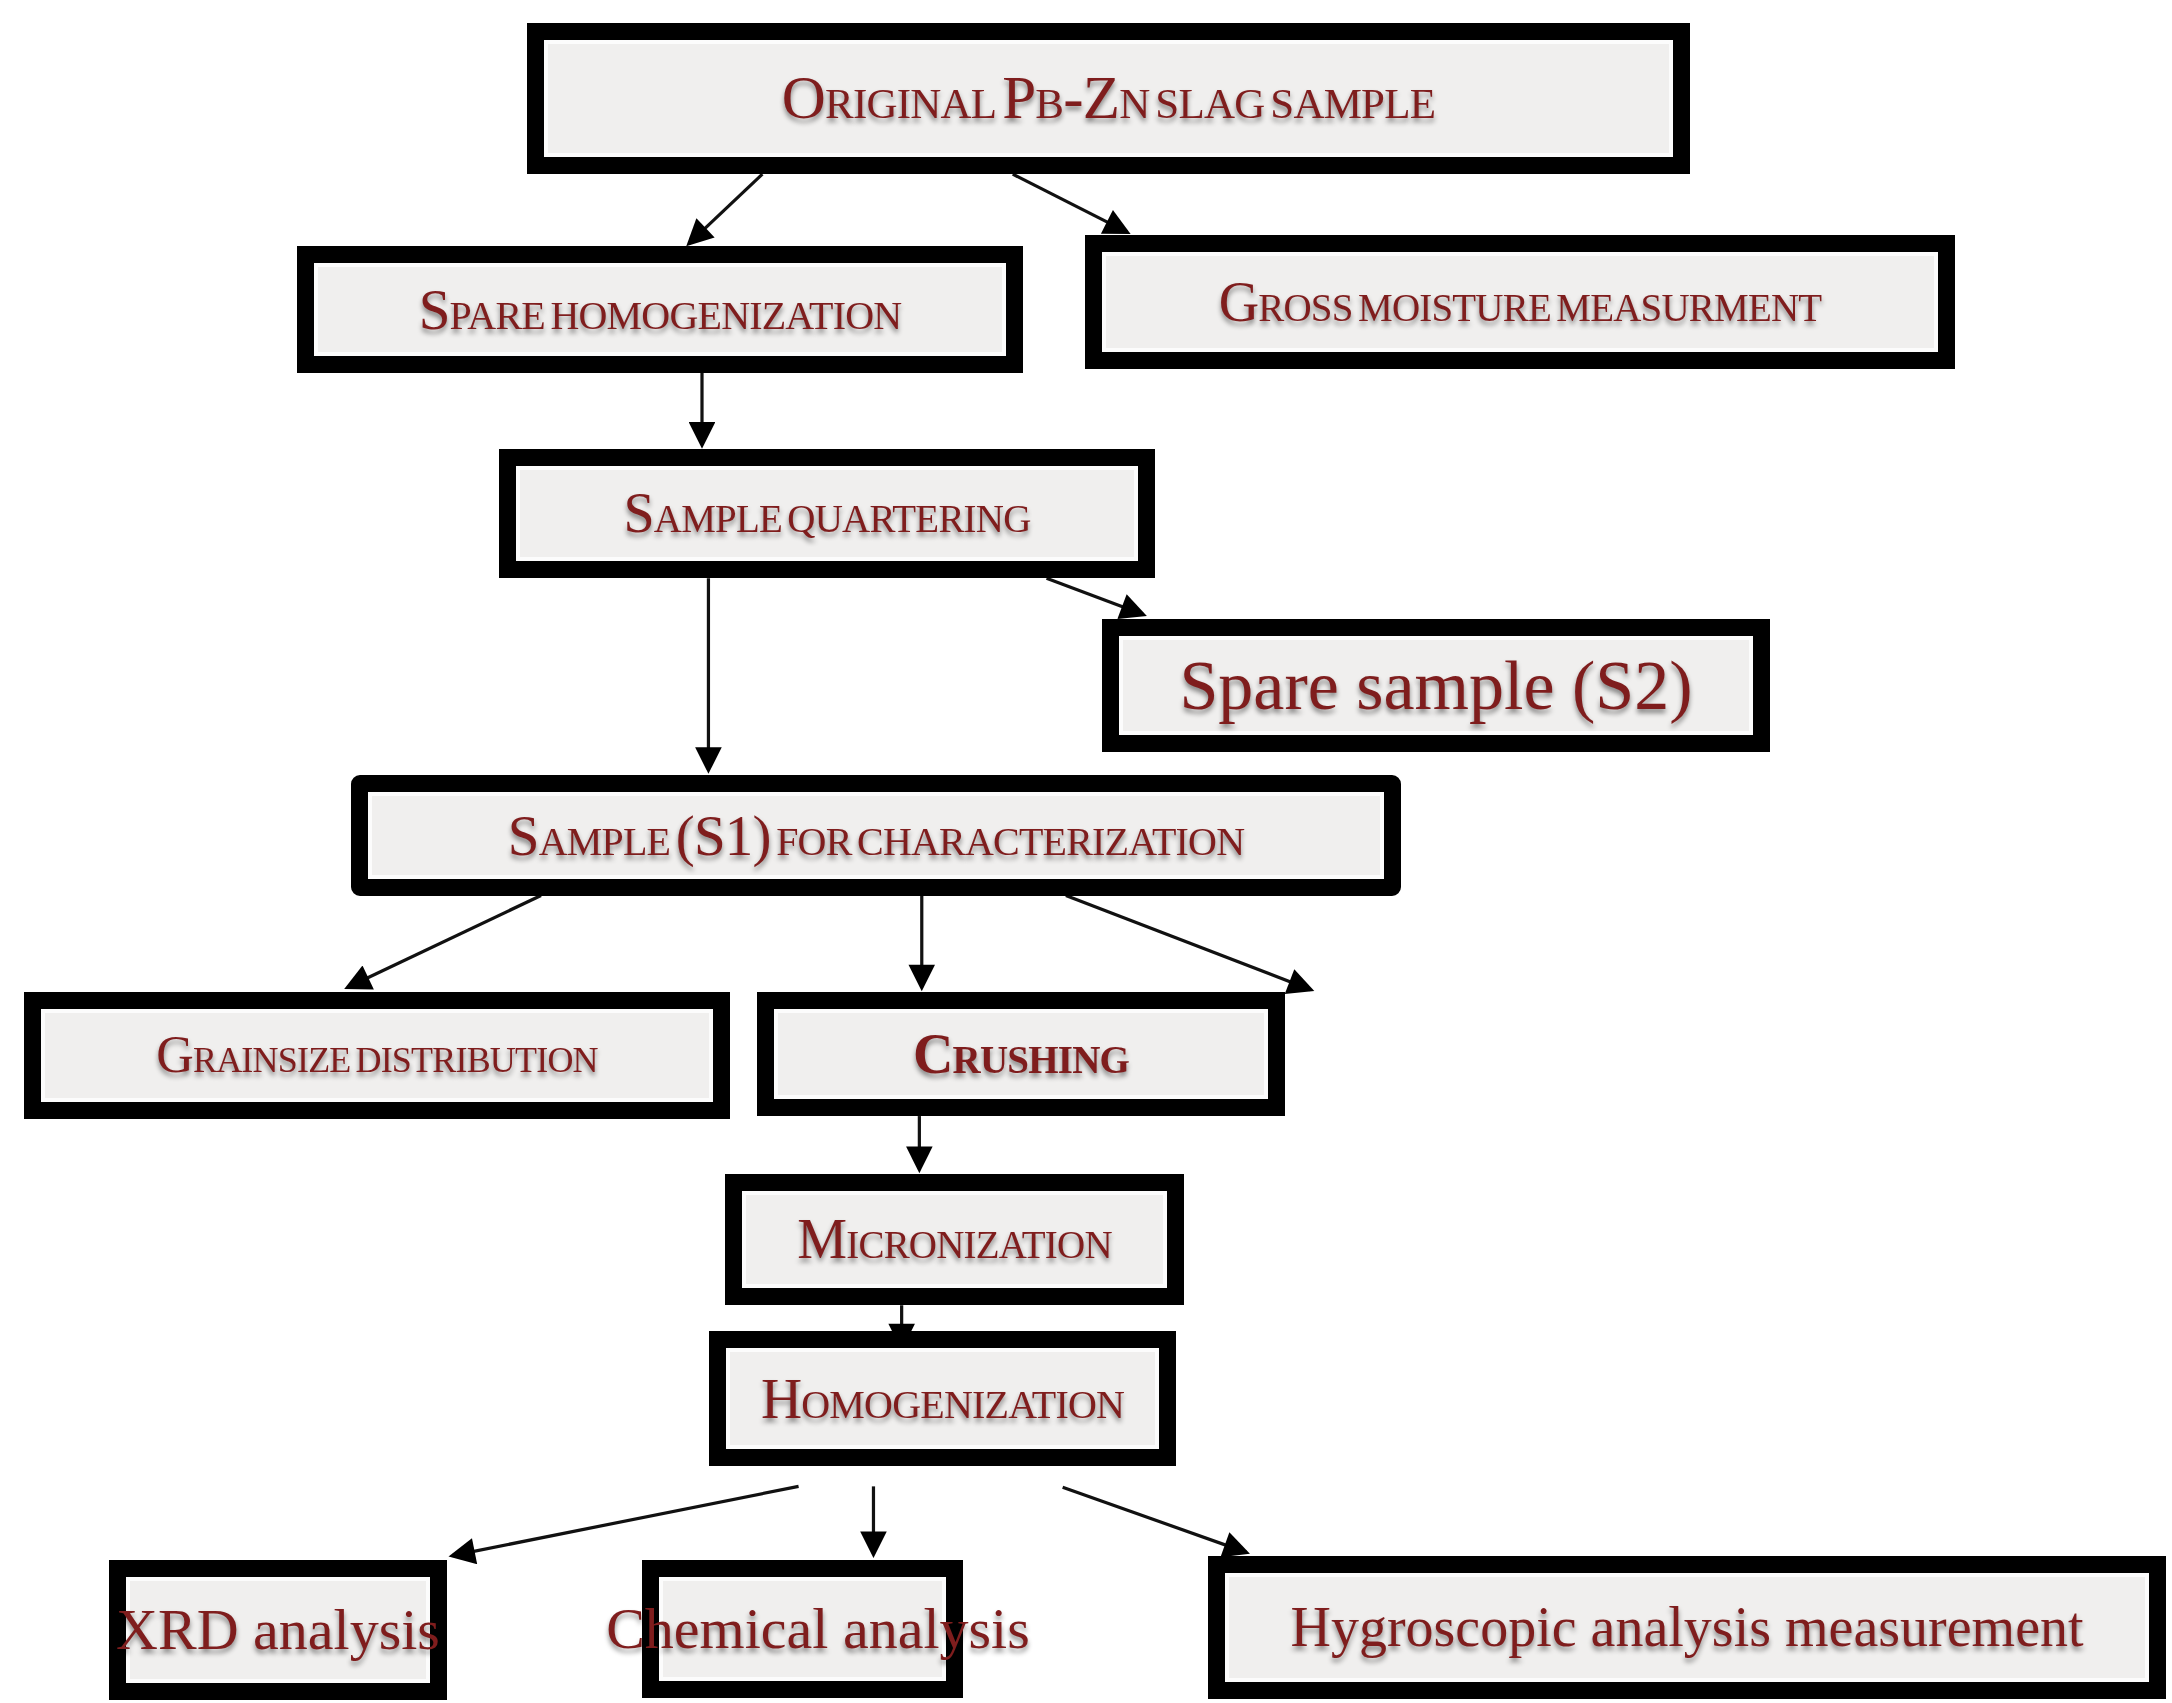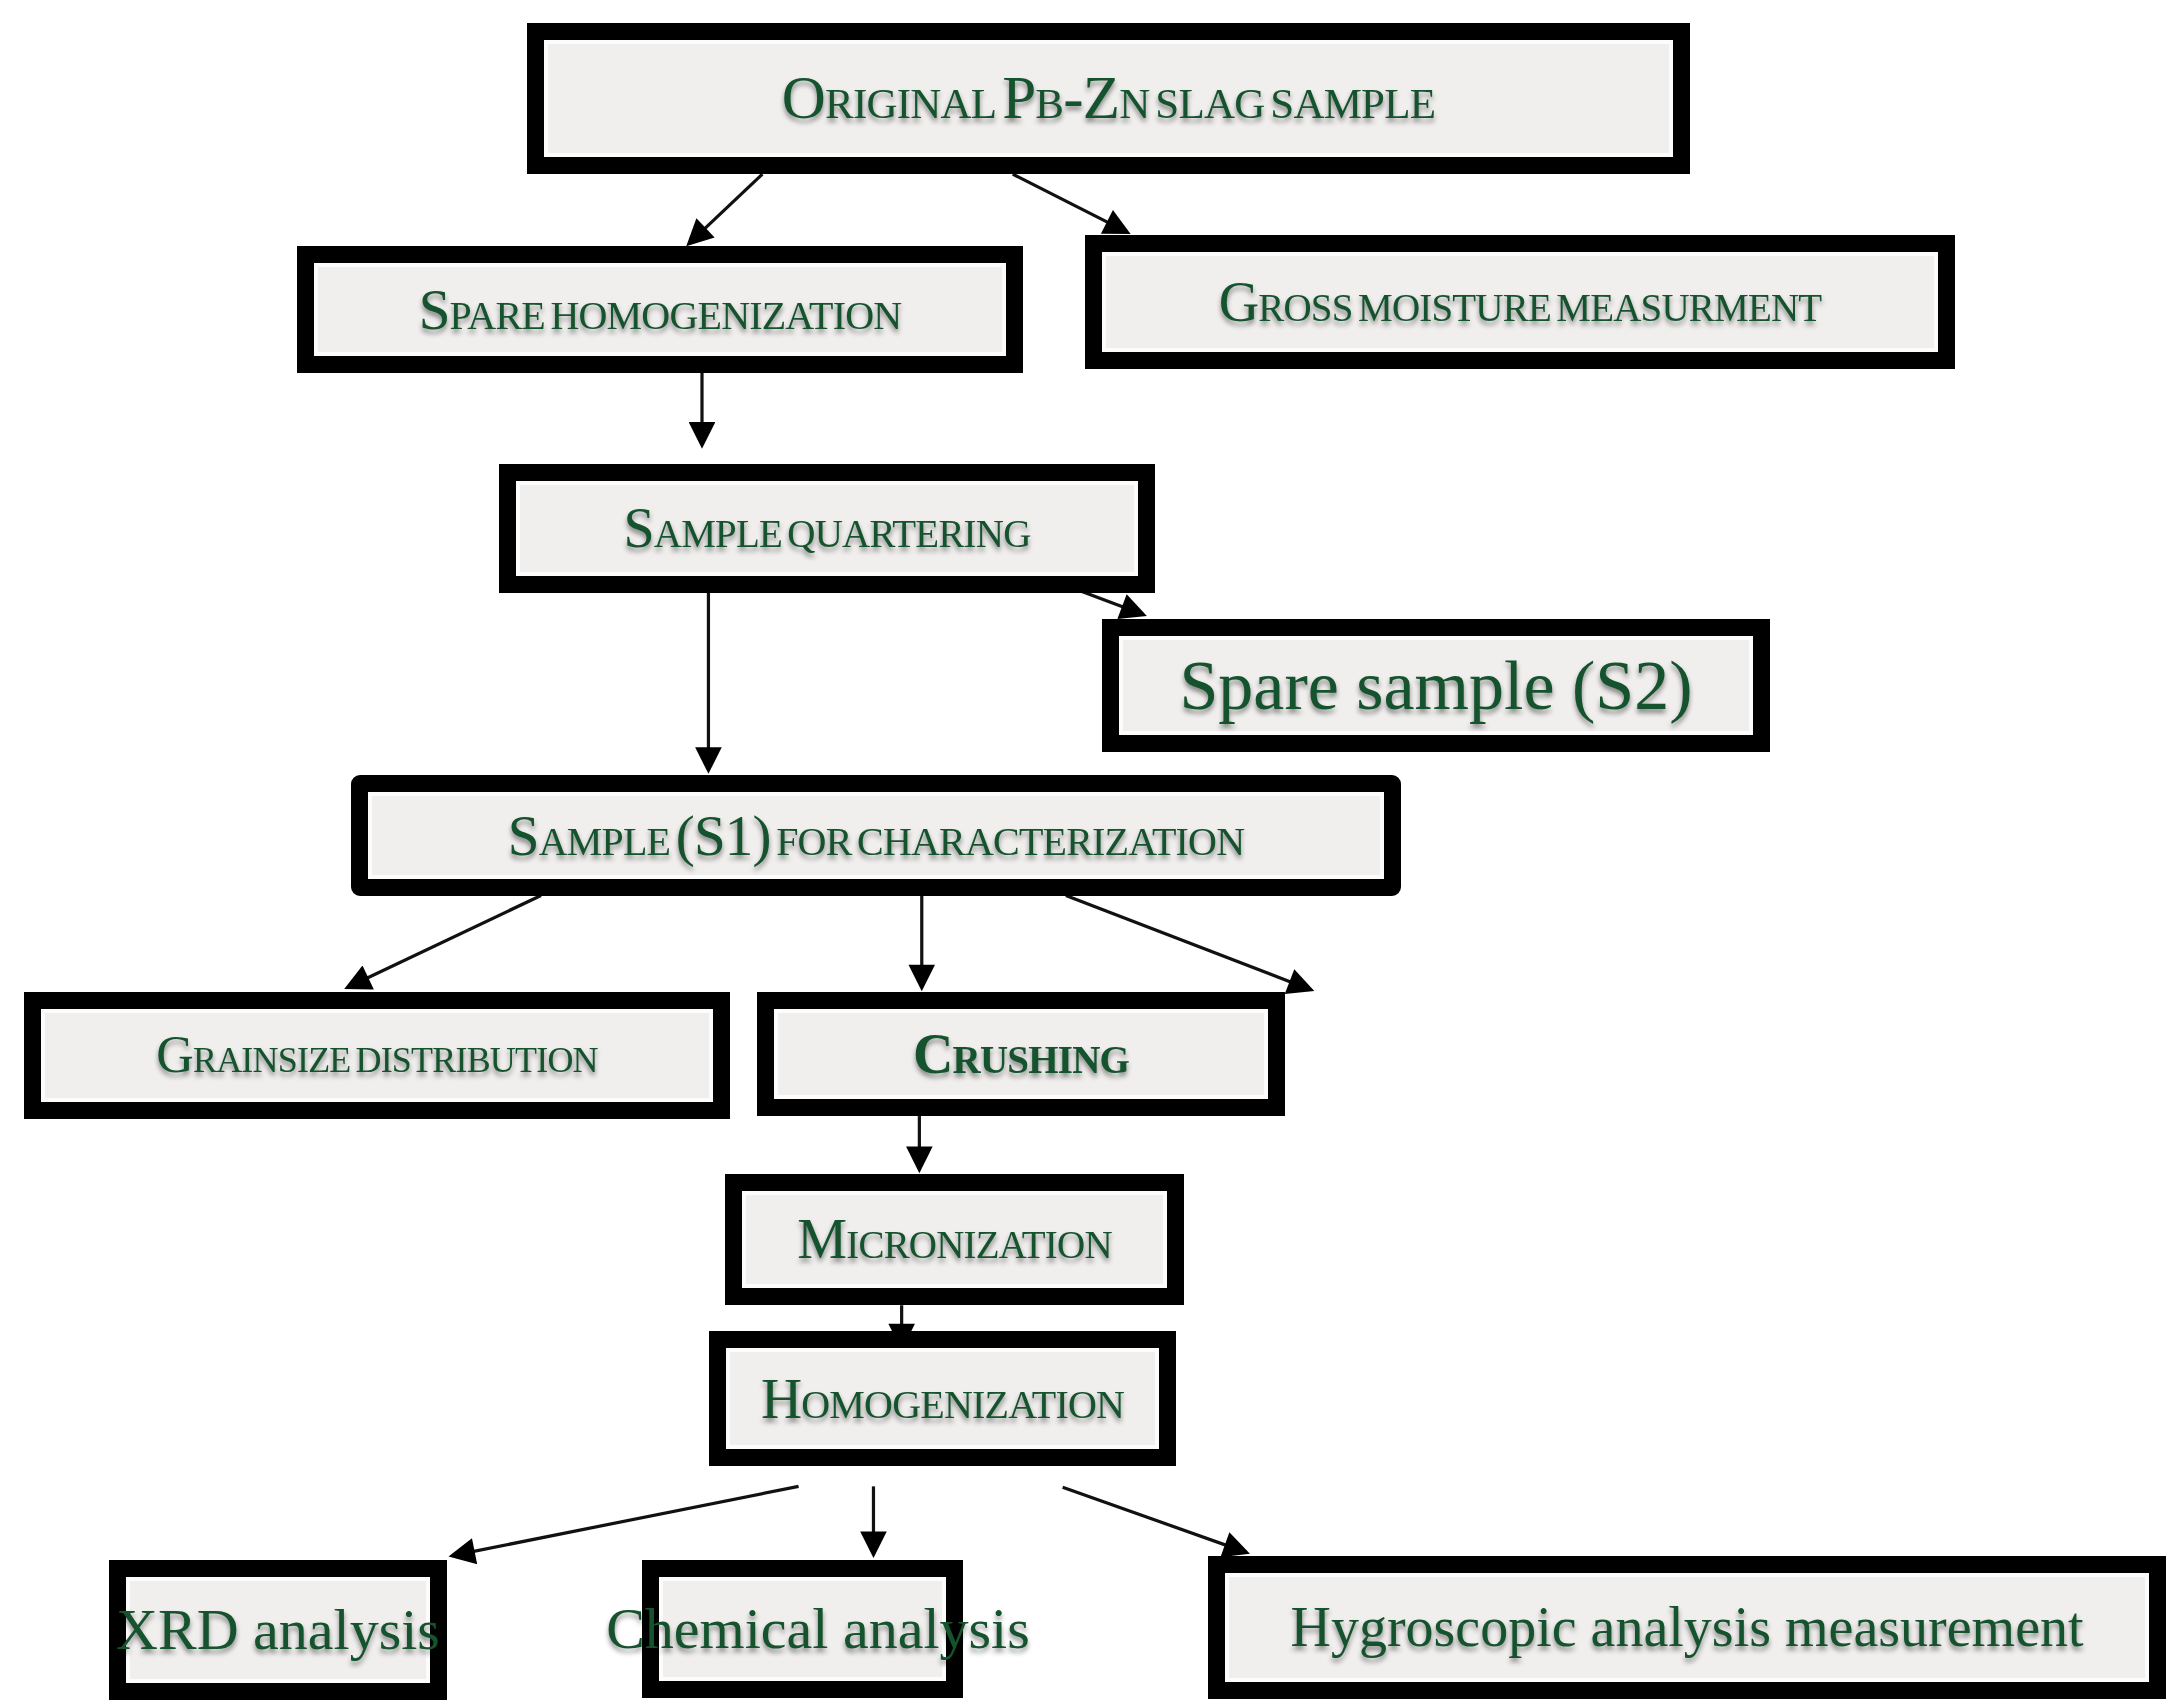--- a/index.html
+++ b/index.html
@@ -21,39 +21,39 @@
     position: absolute;
     z-index: 2;
     box-sizing: border-box;
     border: 17.7px solid #000000;
     background: #f0efee;
     box-shadow: inset 0 0 0 4px #fcfcfc;
     display: flex;
     align-items: center;
     justify-content: center;
     text-align: center;
-    color: #14532d;
+    color: #7f1d1d;
   }
   .node span {
     display: block;
     text-shadow: 0 4px 5.6px rgba(0,0,0,0.45);
     line-height: 1.05;
     white-space: nowrap;
   }
   .sc span {
     font-variant-caps: small-caps;
     font-variant: small-caps;
     word-spacing: -0.14em;
     letter-spacing: -0.8px;
   }
   
   .n-original      { left: 527px;  top: 22.5px;   width: 1163px; height: 151px; font-size: 61px; }
   .n-homog1        { left: 297px;  top: 246px;  width: 726px;  height: 127px; font-size: 57px; }
   .n-gross         { left: 1085px; top: 235px;  width: 870px; height: 134px; font-size: 56px; }
-  .n-quartering    { left: 499px;  top: 449px;  width: 656px;  height: 129px; font-size: 56px; margin-top: 15px; }
+  .n-quartering    { left: 499px;  top: 449px;  width: 656px;  height: 129px; font-size: 56px; }
   .n-spare         { left: 1102px; top: 619px;  width: 668px;  height: 133px; font-size: 70px; }
   .n-s1            { left: 351px;  top: 775px;  width: 1050px; height: 121px; font-size: 57px; border-radius: 9px; }
   .n-grainsize     { left: 24px;   top: 992px; width: 706px;  height: 127px; font-size: 52px; }
   .n-crushing      { left: 757px;  top: 992px; width: 528px;  height: 124px; font-size: 56px; font-weight: bold; }
   .n-microscopic   { left: 1251px; top: 994px; width: 731px;  height: 126px; font-size: 56px; }
   .n-micronization { left: 725px;  top: 1174px; width: 459px;  height: 131px; font-size: 56px; }
   .n-homog2        { left: 709px;  top: 1331px; width: 467px;  height: 135px; font-size: 57px; }
   .n-xrd           { left: 109px;  top: 1560px; width: 338px;  height: 140px; font-size: 58px; }
   .n-chemical      { left: 642px;  top: 1560px; width: 321px;  height: 138px; font-size: 58px; padding-left: 31px; }
   .n-hygroscopic   { left: 1208px; top: 1556px; width: 958px; height: 143px; font-size: 56px; }

